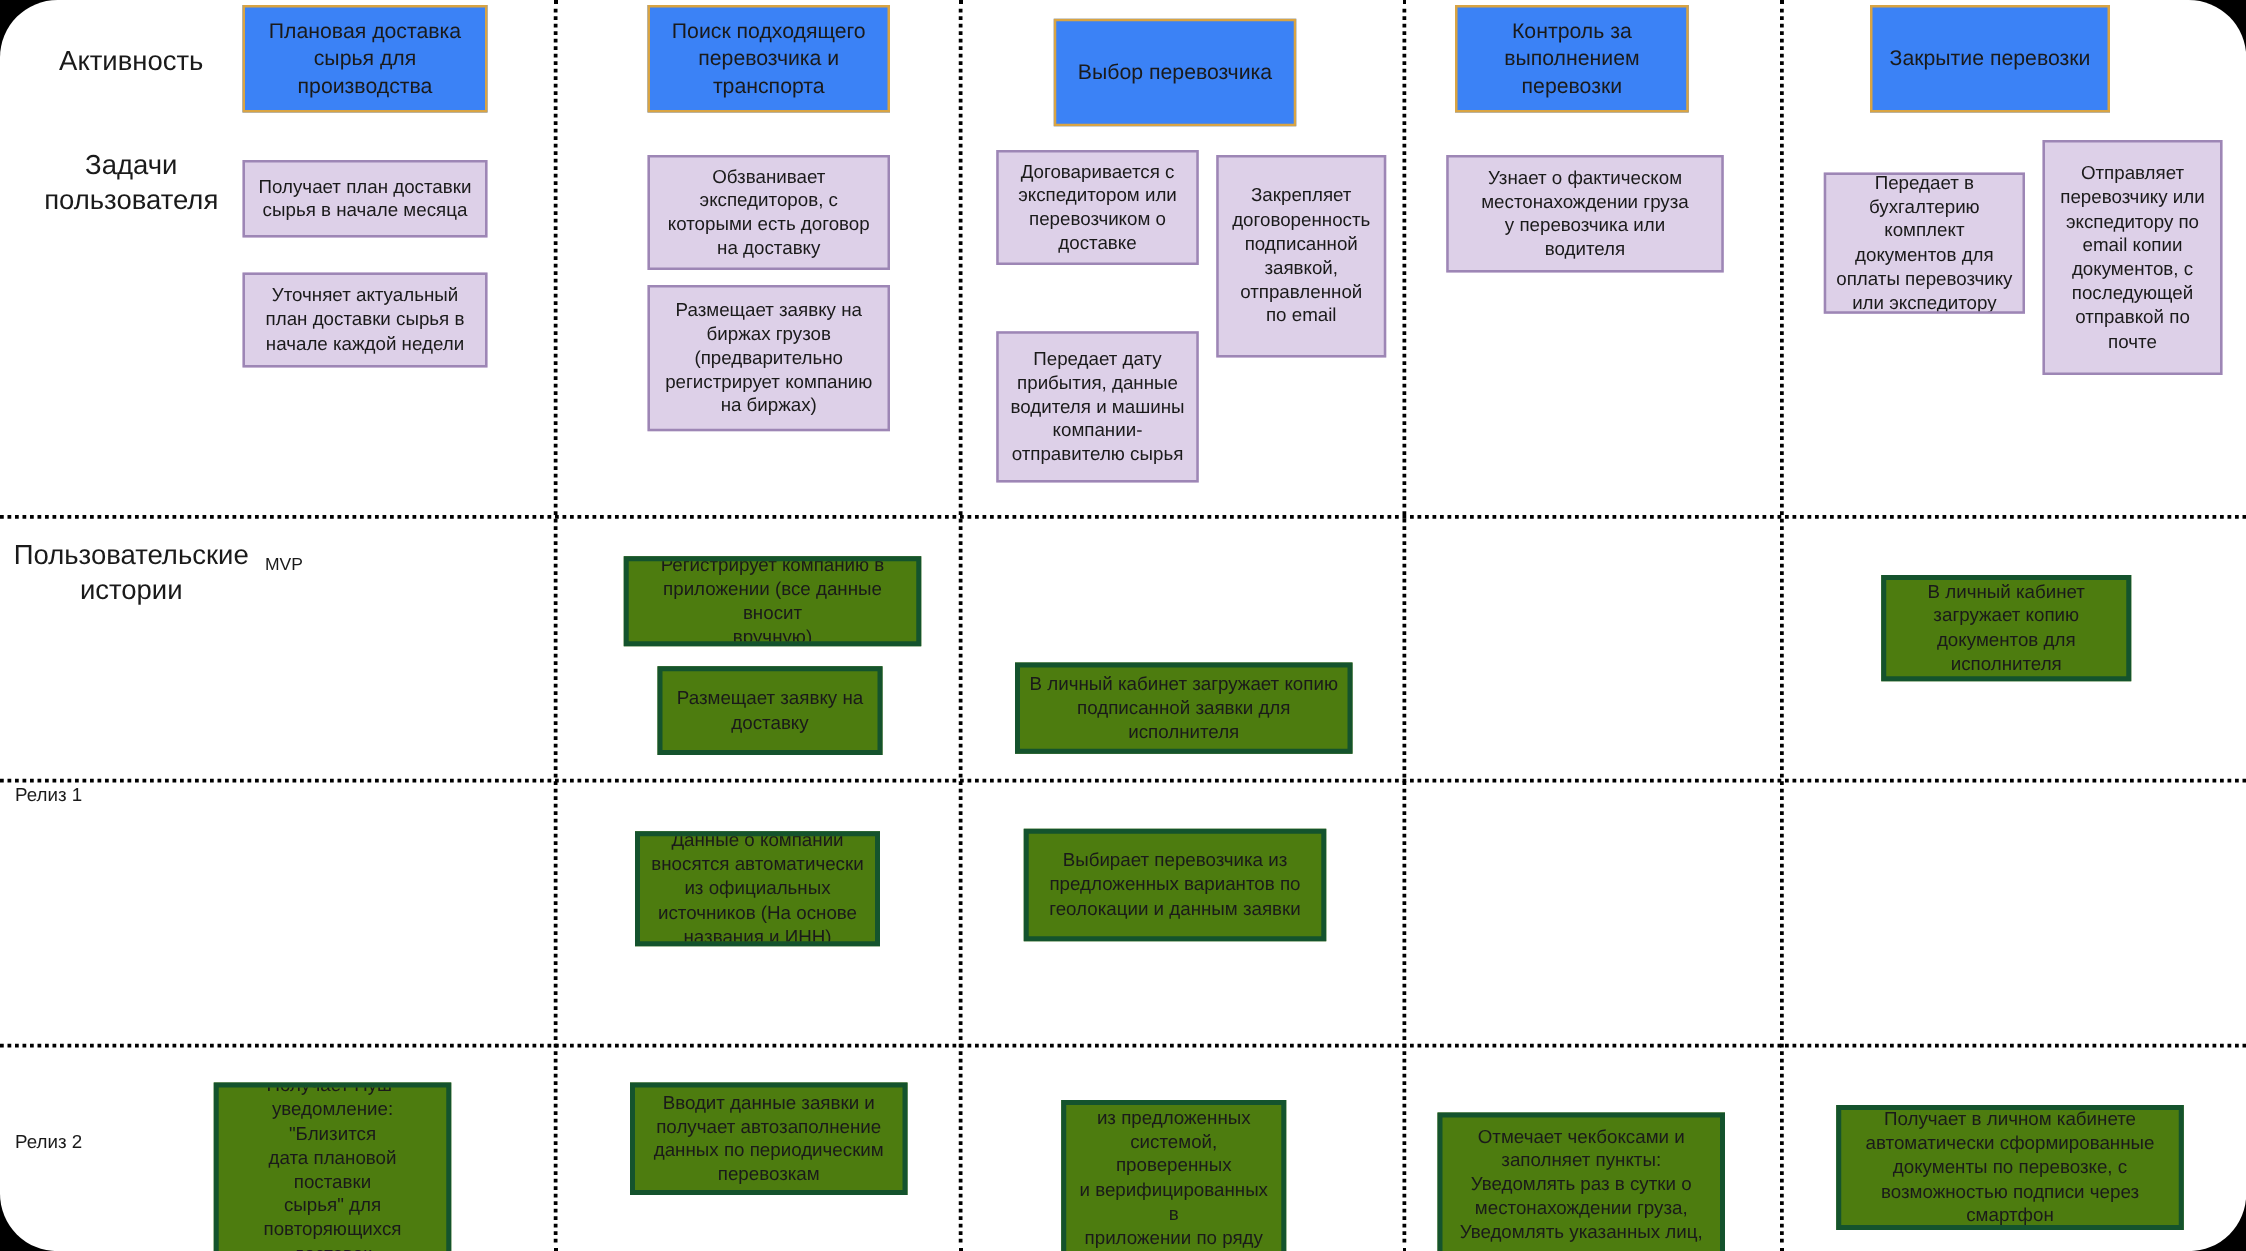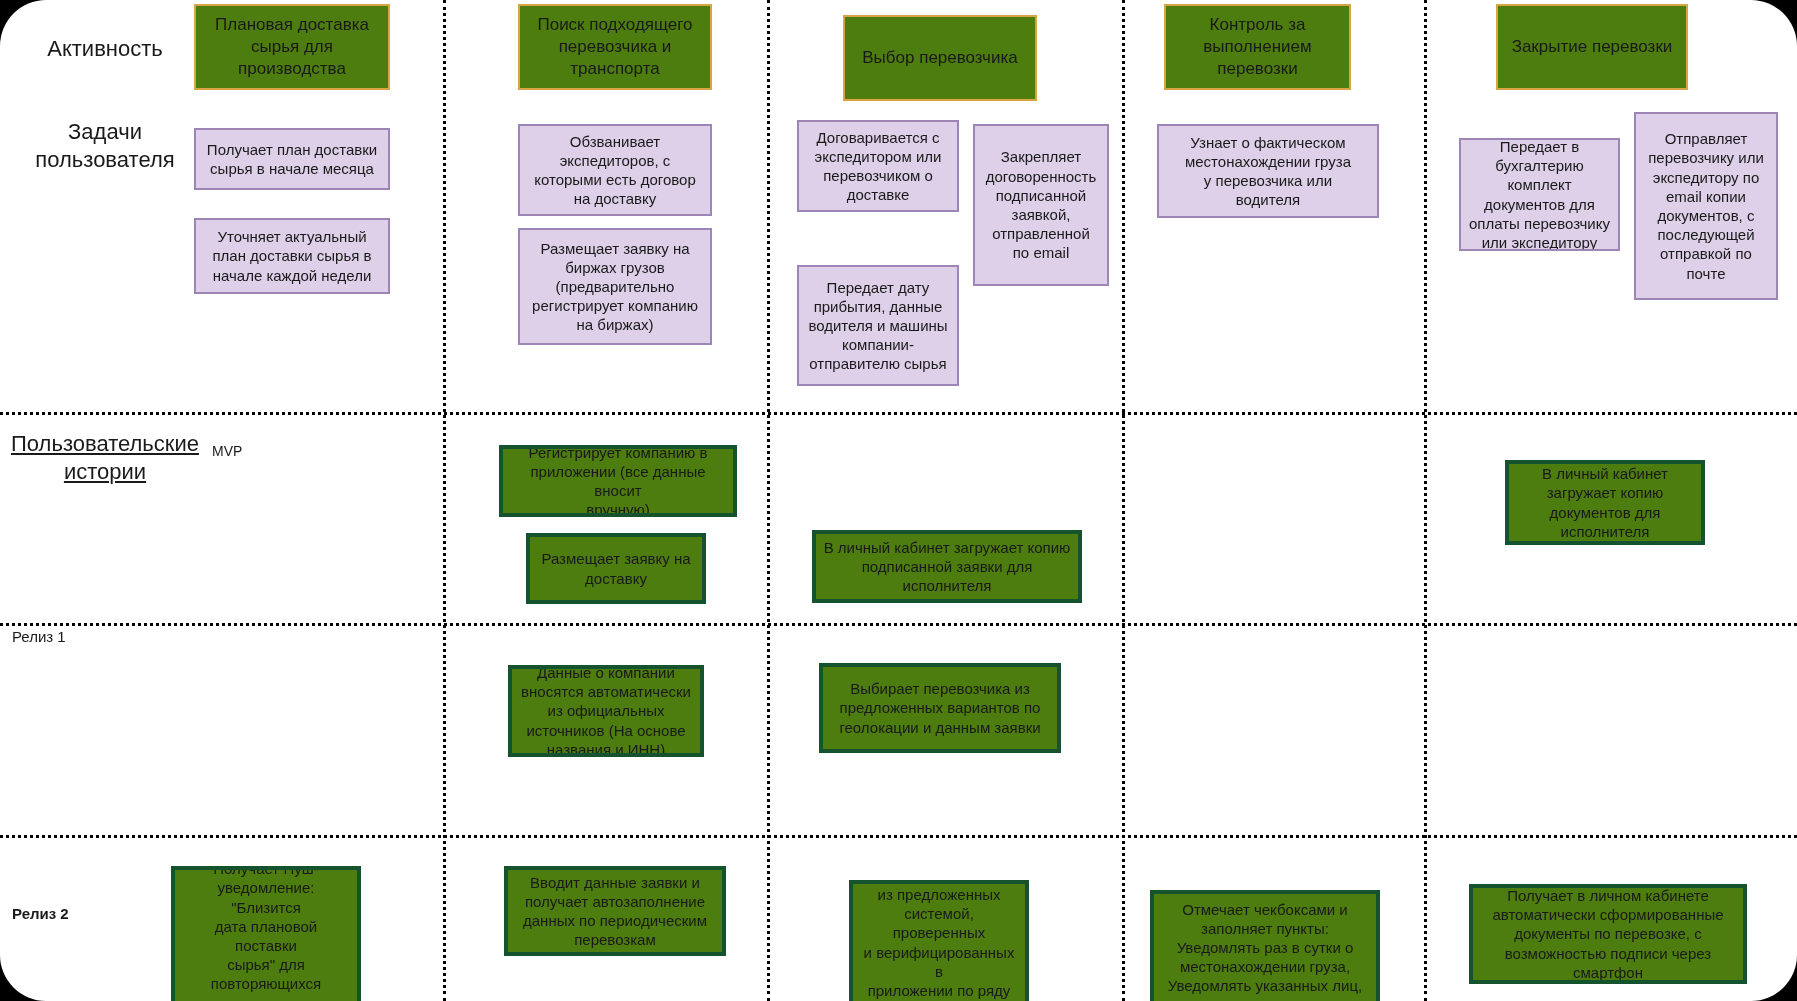--- a/index.html
+++ b/index.html
@@ -69,21 +69,21 @@
     justify-content: center;
     text-align: center;
     line-height: 1.28;
     color: #1a1a1a;
     padding: 5px 7px;
     z-index: 2;
     overflow: hidden;
   }
 
   .card.activity {
-    background: #4d7c0f;
+    background: #3b82f6;
     border: 2px solid #d6a councils;
     border: 2px solid #d9a443;
     font-size: 17px;
   }
 
   .card.task {
     background: #ddd0e8;
     border: 2px solid #9d86b5;
     font-size: 15px;
   }
@@ -108,28 +108,28 @@
 
   <div class="row-sep" style="top:412px;"></div>
   <div class="row-sep" style="top:623px;"></div>
   <div class="row-sep" style="top:835px;"></div>
 
   <div class="lane-label big" style="left:10px; top:35px; width:190px;">Активность</div>
 
   <div class="lane-label big" style="left:10px; top:118px; width:190px;">Задачи
 пользователя</div>
 
-  <div class="lane-label big" style="left:5px; top:430px; width:200px;text-decoration:underline;">Пользовательские
+  <div class="lane-label big" style="left:5px; top:430px; width:200px;">Пользовательские
 истории</div>
 
   <div class="mvp-label" style="left:212px; top:443px;">MVP</div>
 
   <div class="lane-label small" style="left:12px; top:628px; width:190px;">Релиз 1</div>
 
-  <div class="lane-label small" style="left:12px; top:905px; width:190px;font-weight:bold;">Релиз 2</div>
+  <div class="lane-label small" style="left:12px; top:905px; width:190px;">Релиз 2</div>
 
   <div class="card activity" style="left:194px; top:4px; width:196px; height:86px;">
     <span>Плановая доставка
 сырья для
 производства</span>
   </div>
 
   <div class="card activity" style="left:518px; top:4px; width:194px; height:86px;">
     <span>Поиск подходящего
 перевозчика и

